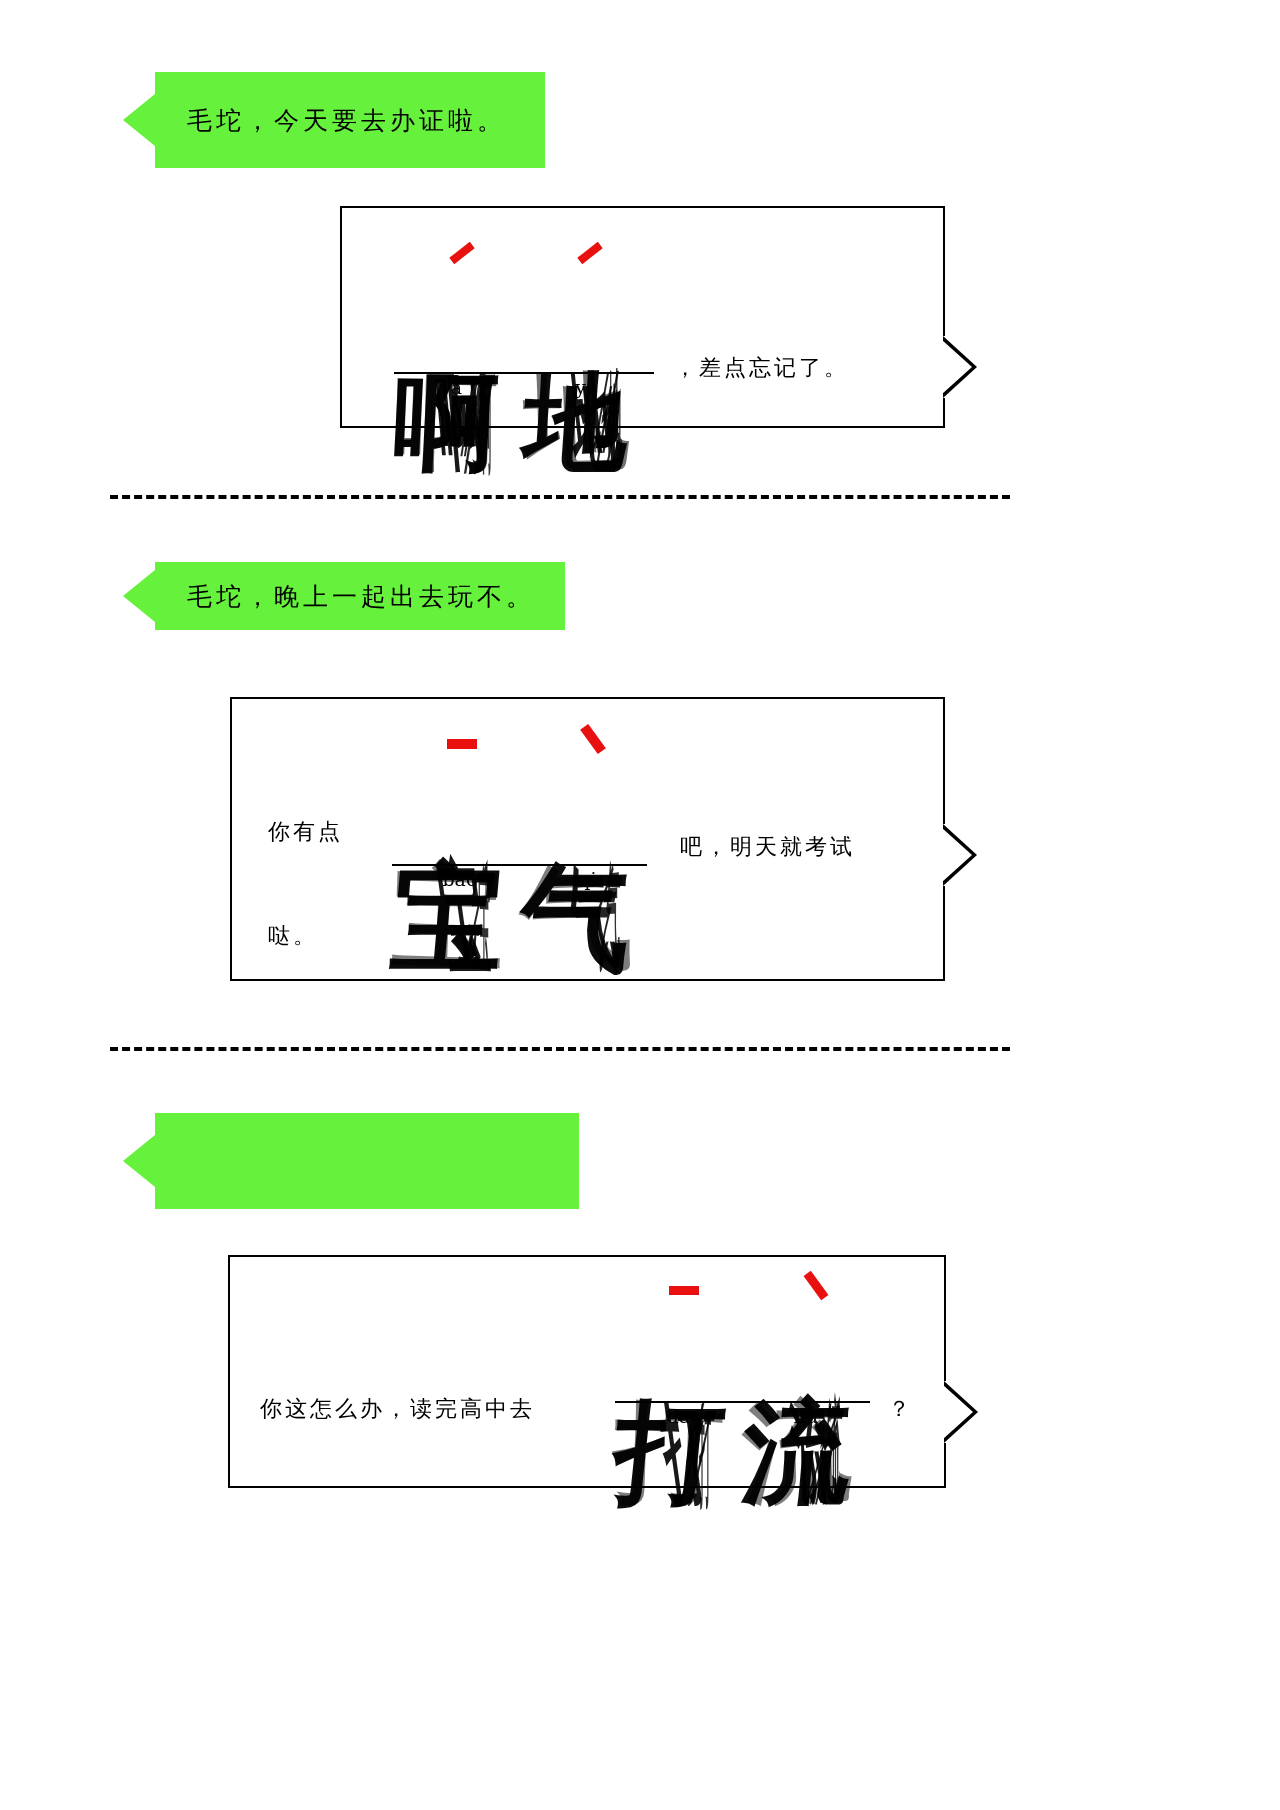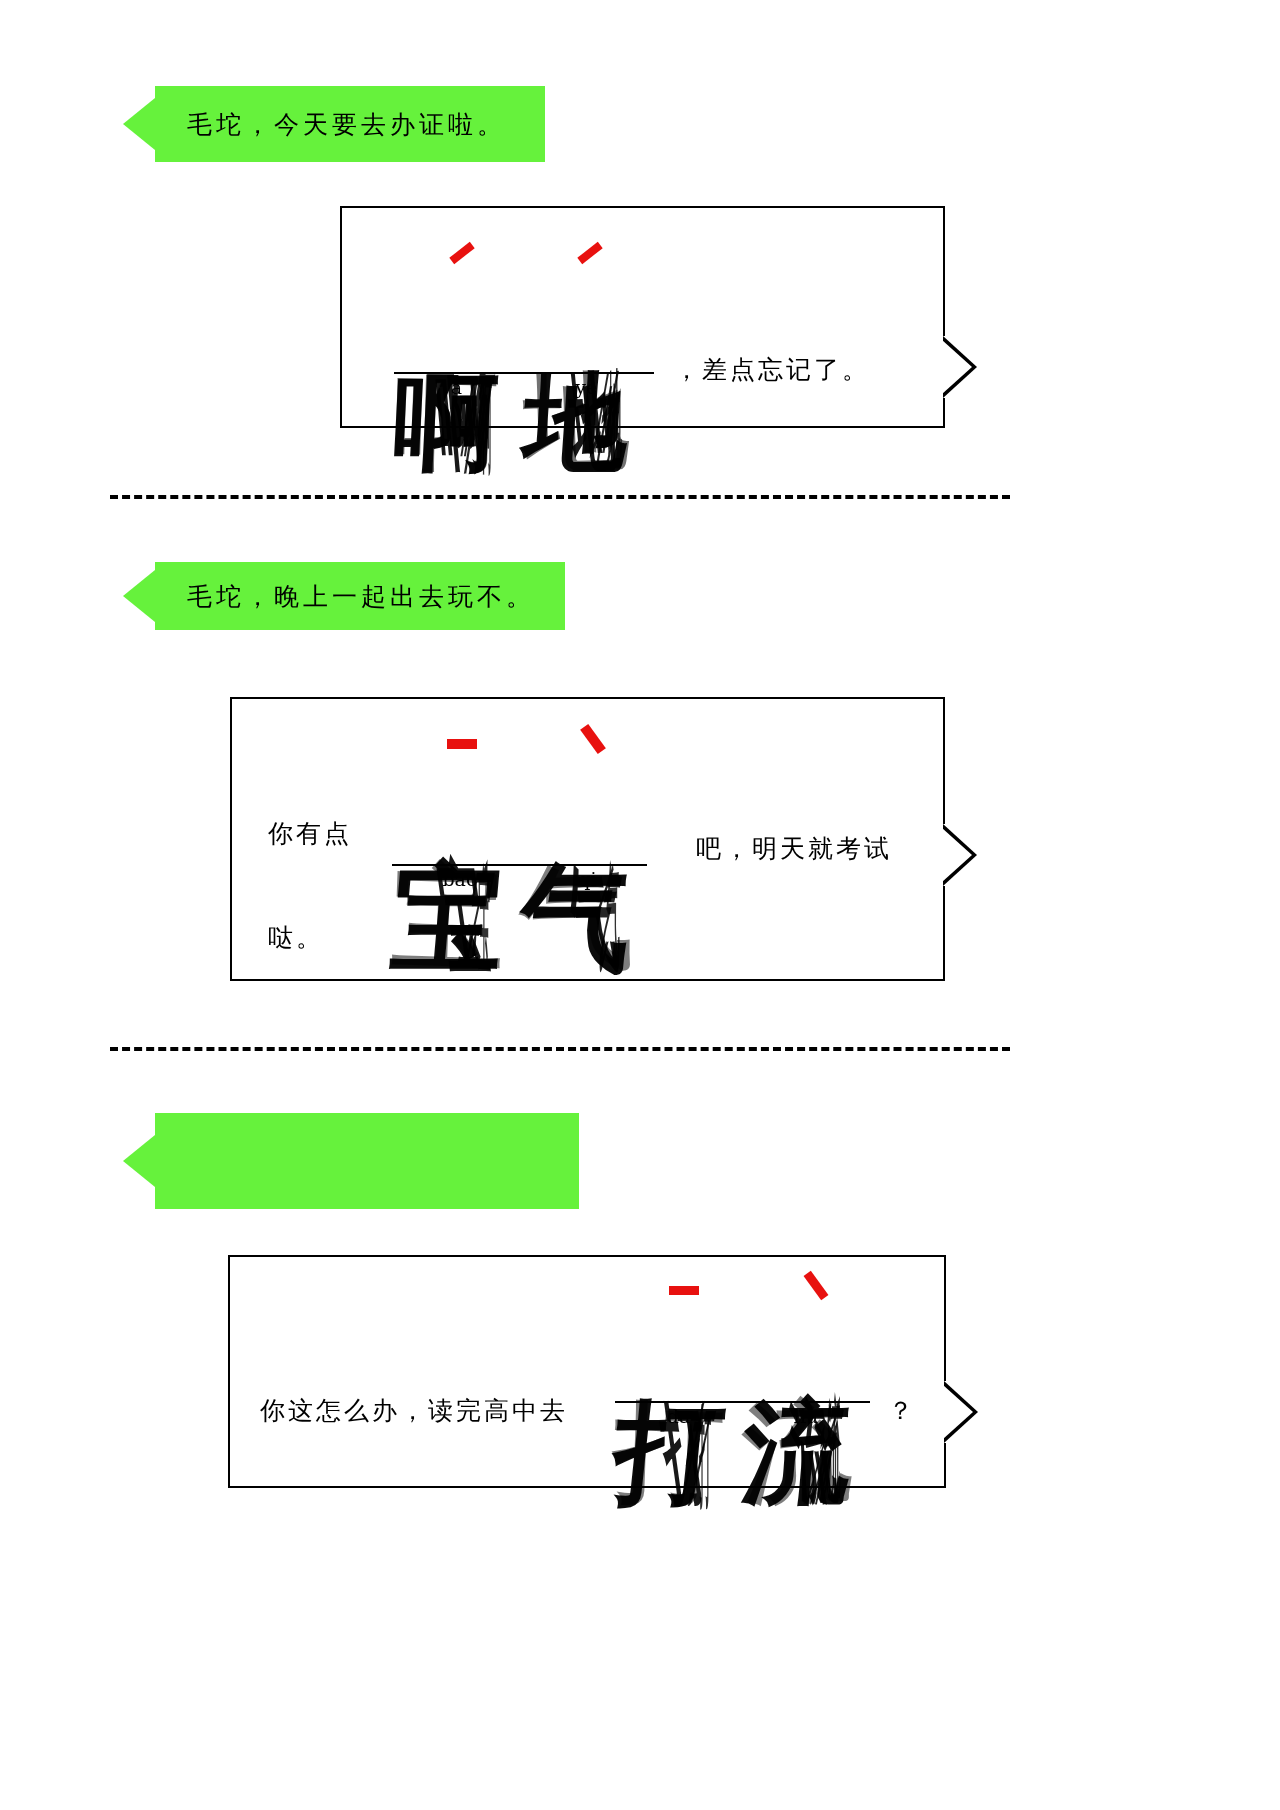--- a/index.html
+++ b/index.html
@@ -60,21 +60,21 @@
   .reply .notch-mask{
     position:absolute;right:-3px;width:4px;background:#fff;
   }
 
   .reply-body{
     position:absolute;left:0;right:0;top:0;bottom:0;
   }
 
   .plain{
     position:absolute;
-    font-size:25px;letter-spacing:3px;color:#000;
+    font-size:22px;letter-spacing:3px;color:#000;
     white-space:pre;
   }
 
   
   .word{
     position:absolute;
     text-align:center;
   }
   .word .glyphs{
     position:relative;
@@ -111,21 +111,21 @@
     border-top:4px dashed #000;
   }
 </style>
 </head>
 <body style="--bubble: #66f23c;">
 
 <div class="page">
 
   <div>
 
-    <div class="bubble" style="left: 155px; top: 86px; width: 390px; height: 76px; padding-left: 32px; --bubble: #66f23c;">
+    <div class="bubble" style="left: 155px; top: 72px; width: 390px; height: 96px; padding-left: 32px; --bubble: #66f23c;">
       <span class="tail"></span>
       <span class="bubble-text">毛坨，今天要去办证啦。</span>
     </div>
 
     <div class="reply" style="left:340px;top:206px;width:605px;height:222px;">
       <div class="notch-mask" style="top:128px;height:62px;"></div>
       <div class="notch-fill" style="top:128px;"></div>
       <div class="notch-inner" style="top:132px;"></div>
 
       <div class="reply-body">
@@ -200,21 +200,21 @@
               <span class="layer" style="transform:rotate(-2deg);opacity:.5;">气</span>
             </span>
           </div>
           <div class="underline"></div>
           <div class="pinyin-row">
             <span>bao</span>
             <span>qi</span>
           </div>
         </div>
 
-        <div class="plain" style="left:464px;top:133px;text-align:right;">吧，明天就考试</div>
+        <div class="plain" style="left:448px;top:133px;text-align:right;">吧，明天就考试</div>
 
         <div class="plain" style="left:36px;top:222px;">哒。</div>
       </div>
     </div>
   </div>
 
   <div class="divider" style="left:110px;top:1047px;width:900px;"></div>
 
   <div>
 

